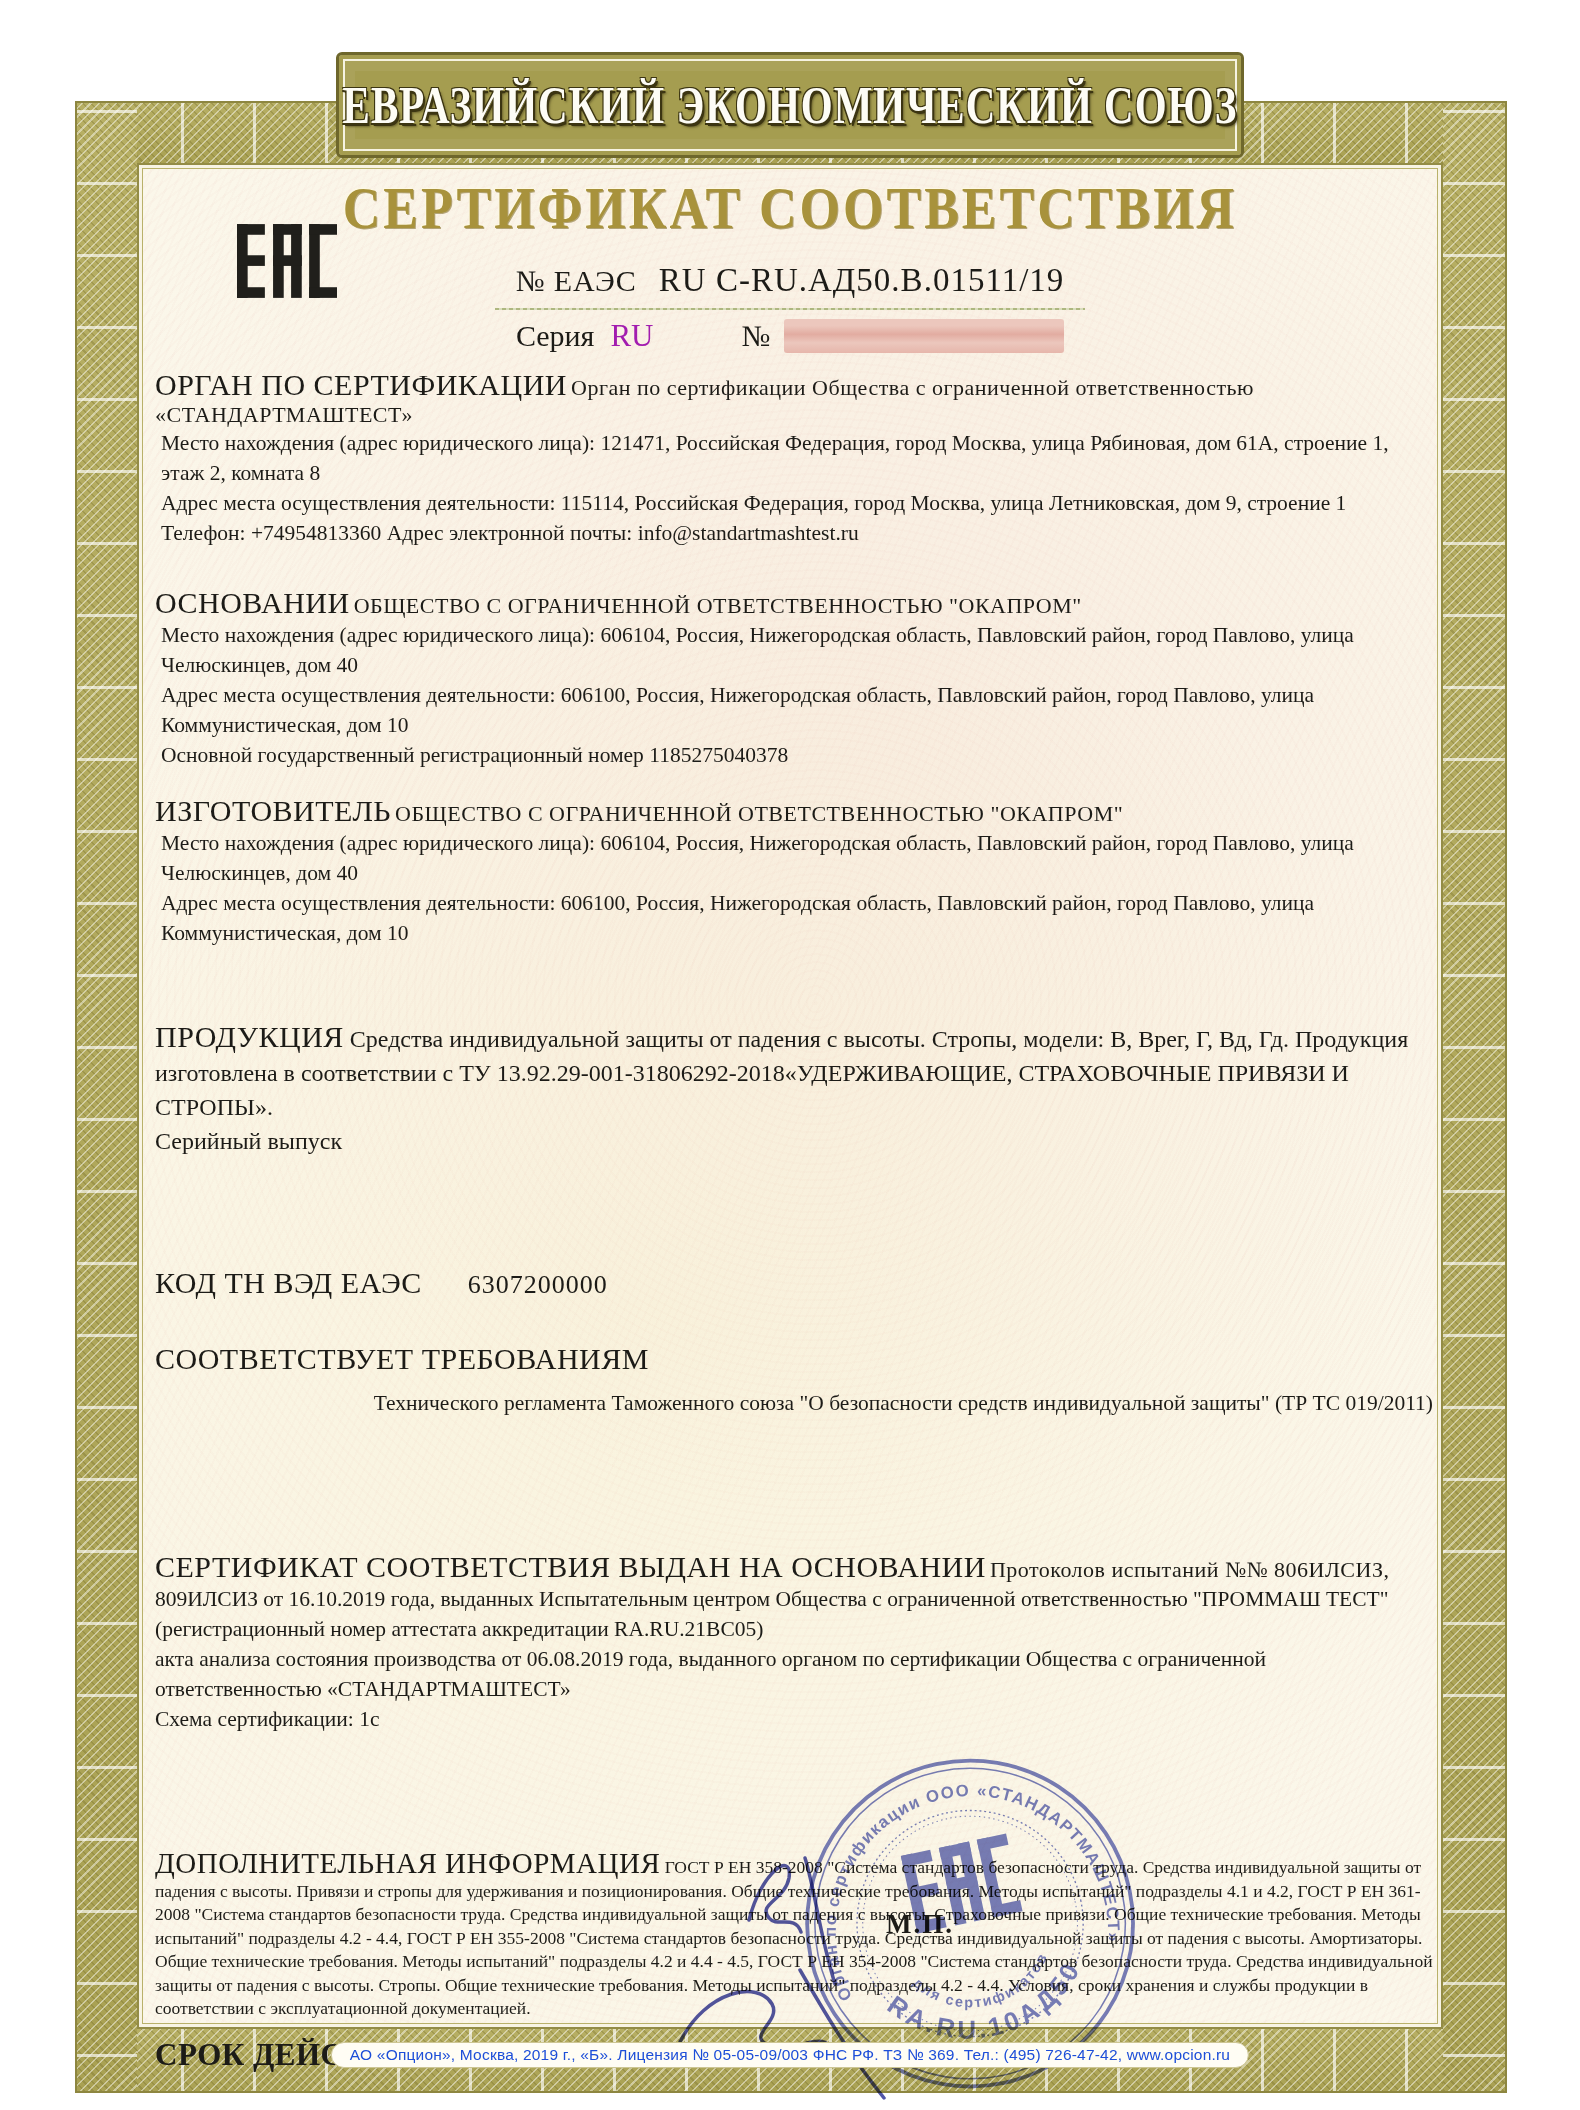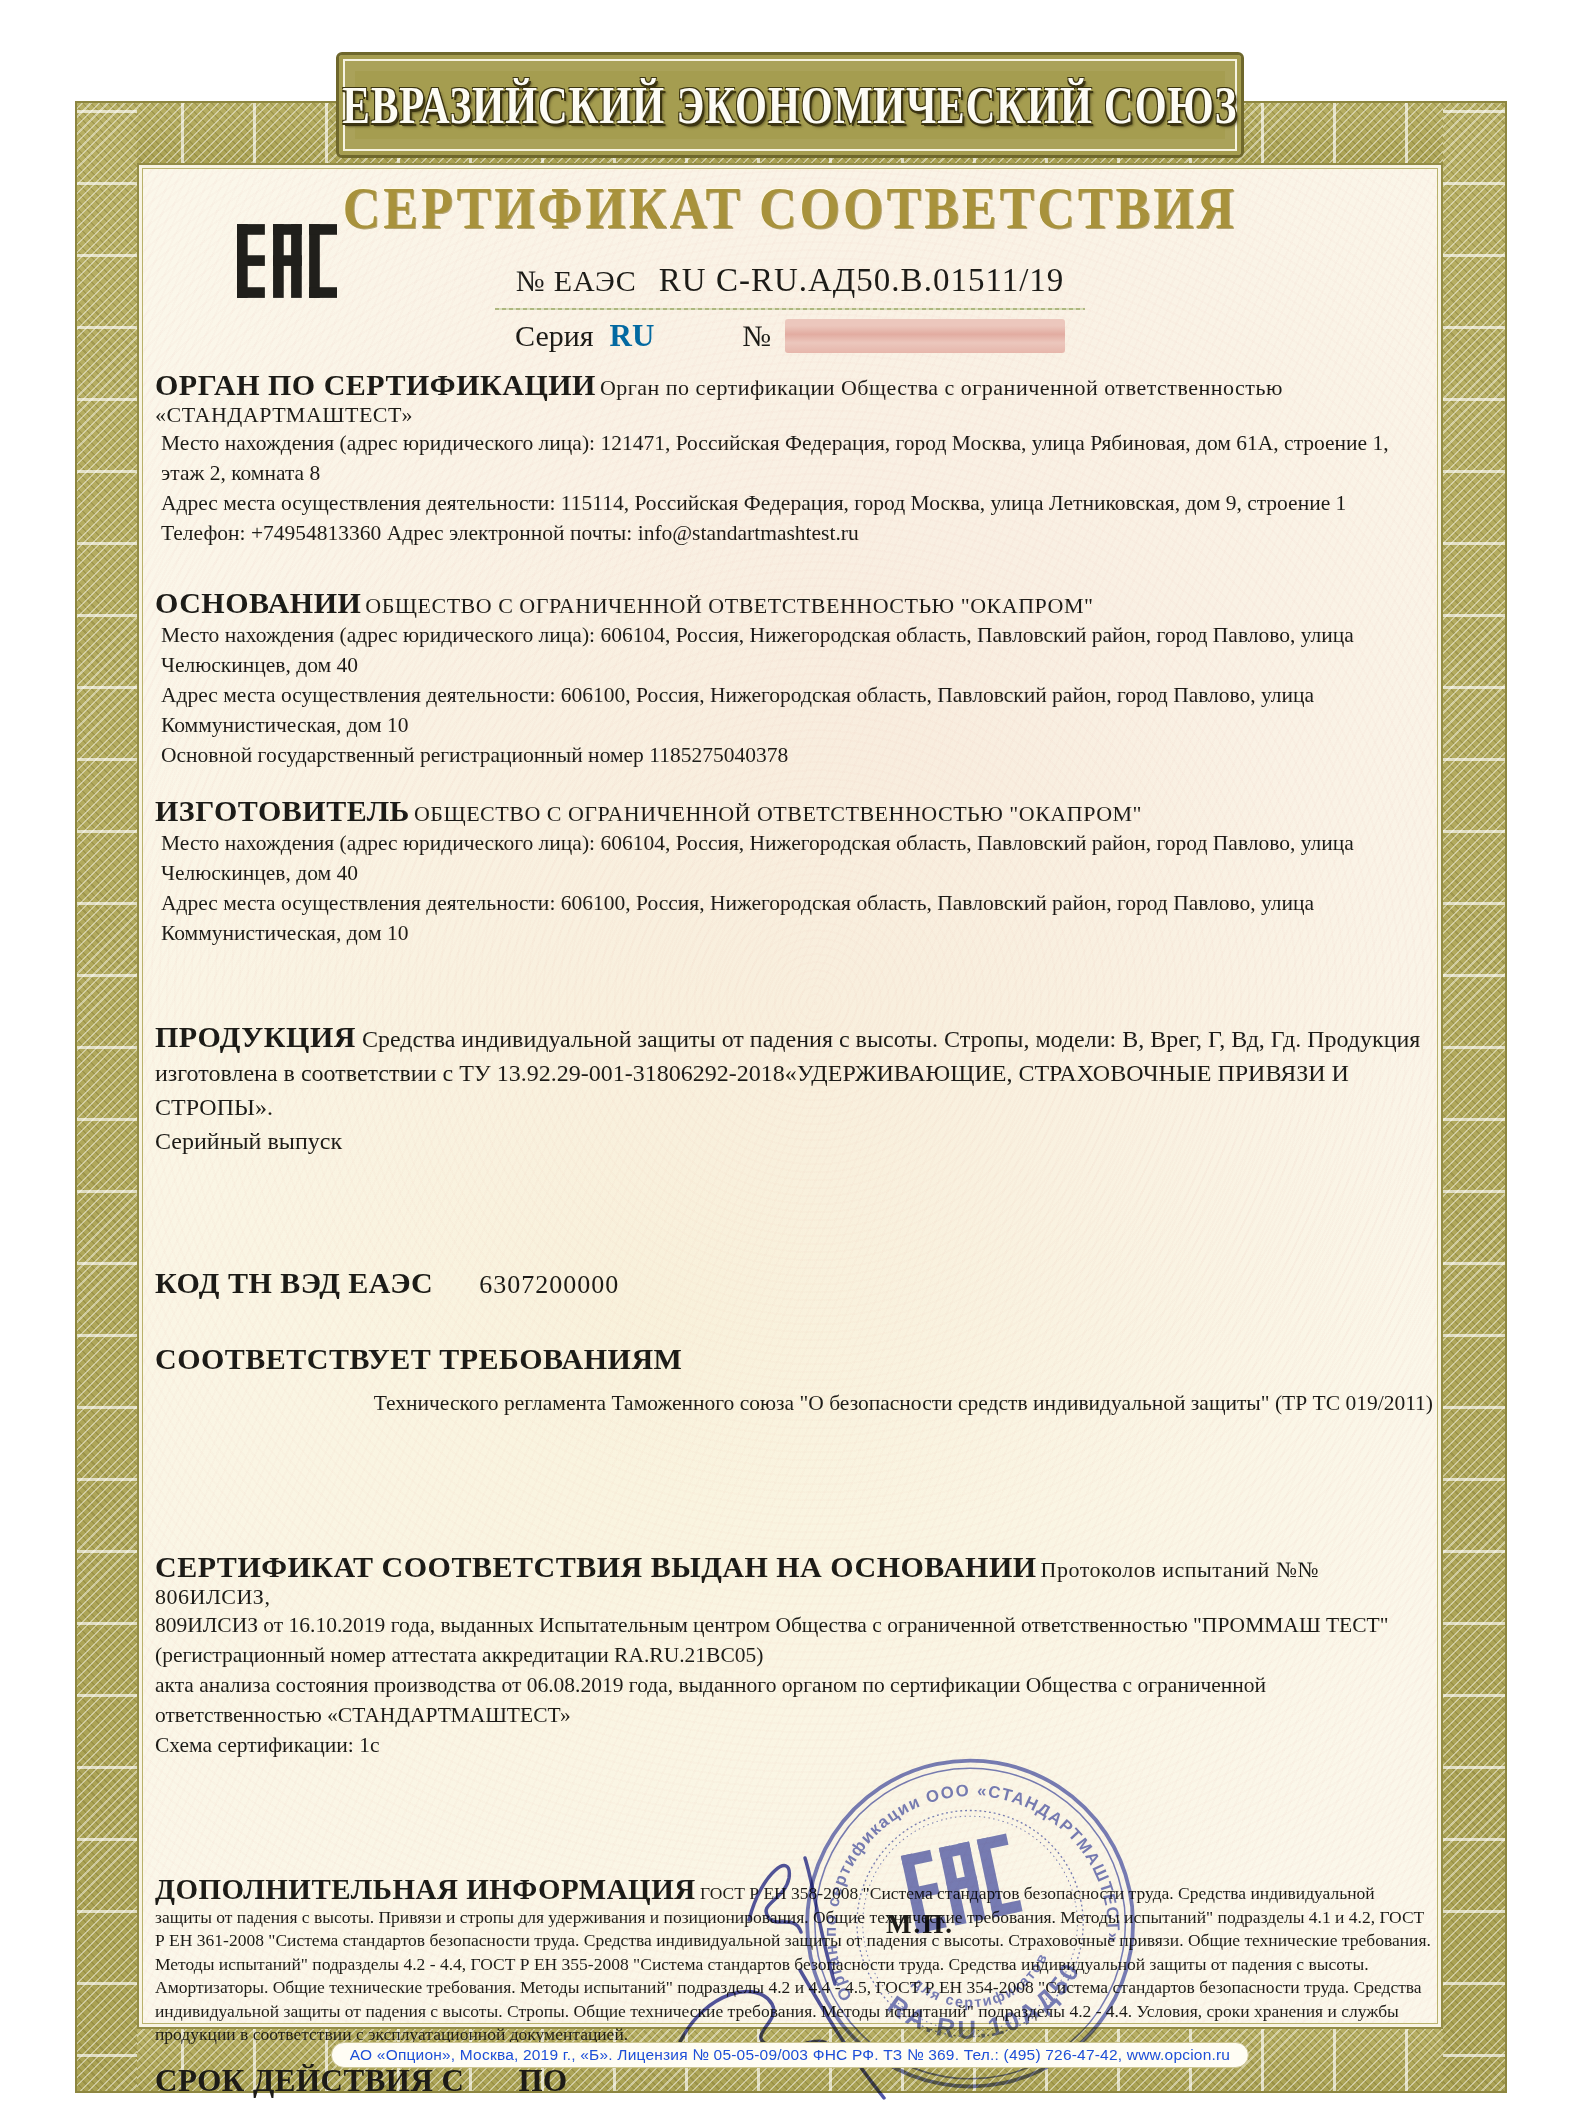--- a/index.html
+++ b/index.html
@@ -41,28 +41,28 @@
           font-weight:bold;font-size:52px;letter-spacing:3px;color:#a8923c;white-space:nowrap;
           text-shadow:1px 1px 0 rgba(122,100,30,.55), -1px -1px 0 rgba(255,250,225,.8);
           transform:scaleY(1.12);}
   .num-row{position:absolute;top:246px;left:0;width:100%;text-align:center;z-index:4;white-space:nowrap;}
   .num-label{font-size:30px;letter-spacing:1px;}
   .num-value{font-size:33px;letter-spacing:1px;margin-left:18px;}
   .num-rule{position:absolute;top:292px;left:50%;transform:translateX(-50%);width:590px;height:2px;
             background:repeating-linear-gradient(90deg,#aeb780 0 4px,#d8ddbb 4px 7px);}
   .series-row{position:absolute;top:302px;left:0;width:100%;display:flex;justify-content:center;align-items:center;z-index:4;}
   .series-label{font-size:30px;}
-  .series-value{font-size:31px;font-weight:bold;color:#0369a1;margin-left:16px;font-family:"Liberation Serif",serif;}
+  .series-value{font-size:31px;font-weight:normal;color:#a21caf;margin-left:16px;font-family:"Liberation Serif",serif;}
   .blank-label{font-size:30px;margin-left:88px;}
   .redacted{width:280px;height:34px;margin-left:14px;border-radius:3px;
             background:linear-gradient(180deg,#ecc7bd 0 20%,#e2aca1 45%,#ecc7bd 70%,#e6b6ab 100%);
             filter:blur(.6px);}
   
   .content{position:absolute;left:155px;top:352px;width:1278px;z-index:3;}
-  .sec-head{font-weight:bold;font-size:30px;letter-spacing:.5px;transform-origin:left;display:inline-block;}
+  .sec-head{font-weight:normal;font-size:30px;letter-spacing:.5px;transform-origin:left;display:inline-block;}
   .sec-sub{font-size:22px;letter-spacing:.5px;}
   .body{font-size:21.5px;line-height:30px;margin:0;}
   .lead{margin:0;}
   p{margin:0;}
   .sec-org .body, .sec-app .body, .sec-man .body{margin-left:6px;}
   .sec-app{margin-top:38px;}
   .sec-man{margin-top:24px;}
   .sec-prod{margin-top:72px;}
   .sec-prod .lead{font-size:24px;line-height:34px;}
   .sec-tnved{margin-top:108px;}

